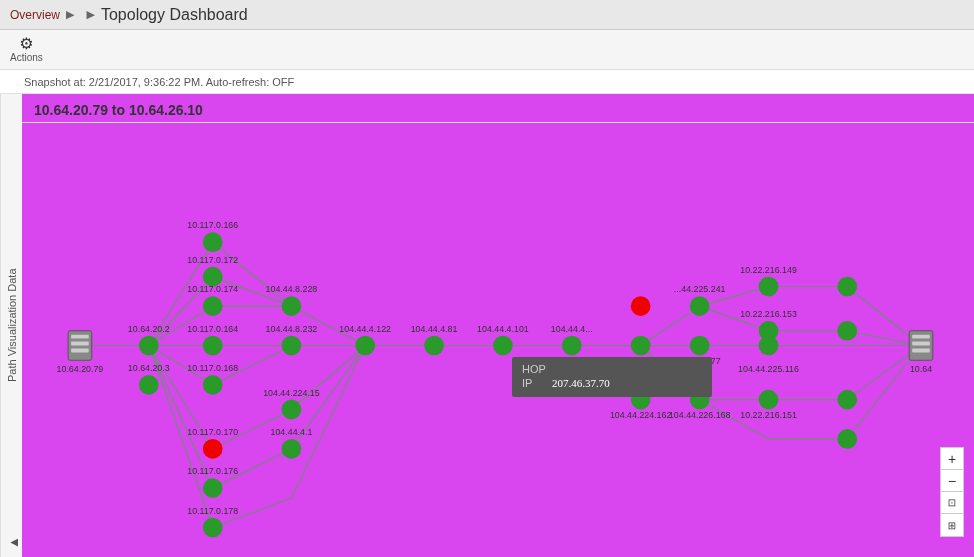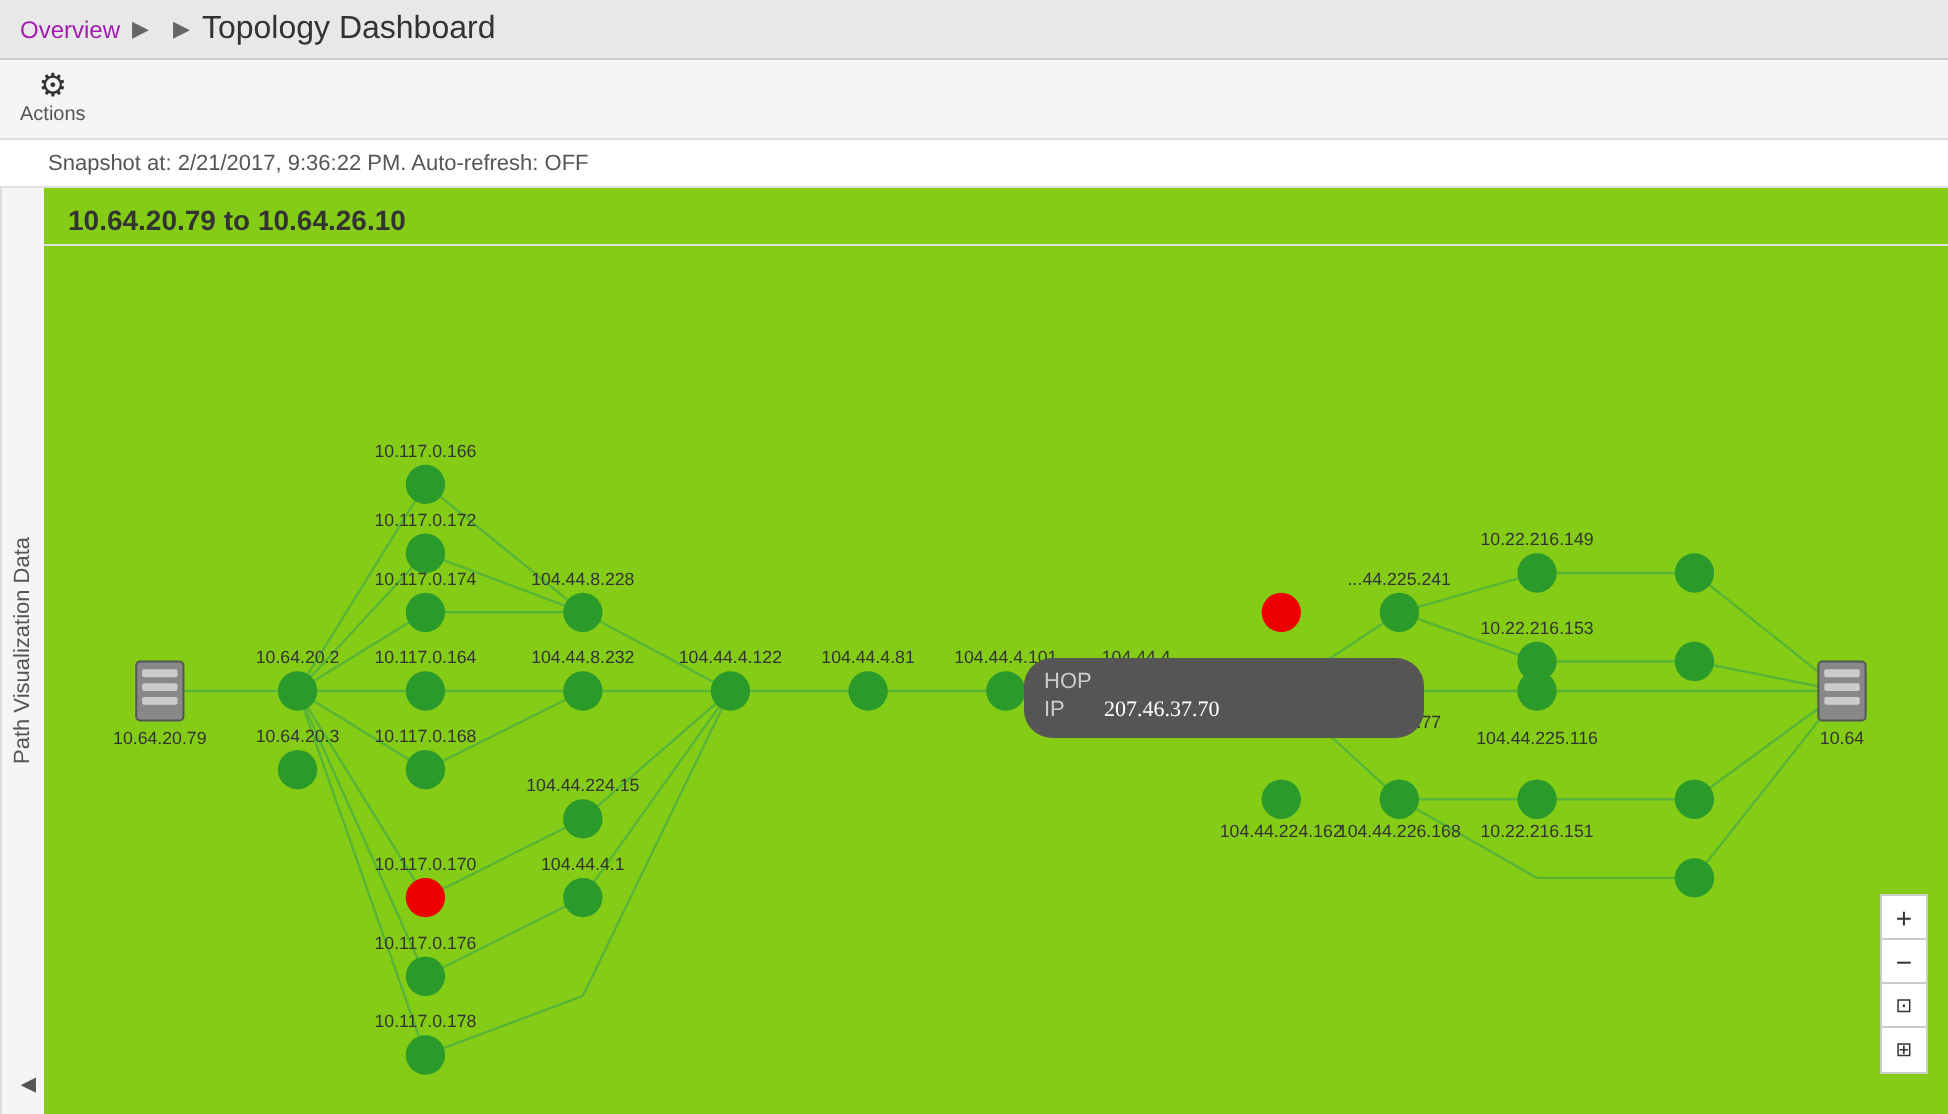--- a/index.html
+++ b/index.html
@@ -7,21 +7,21 @@
 
     .breadcrumb-bar {
       background: #e8e8e8;
       border-bottom: 1px solid #ccc;
       padding: 6px 10px;
       display: flex;
       align-items: center;
       height: 30px;
     }
     .breadcrumb-item {
-      color: #a21caf;
+      color: #7f1d1d;
       cursor: pointer;
       font-size: 12px;
     }
     .breadcrumb-separator {
       margin: 0 6px;
       color: #666;
       font-size: 11px;
     }
     .breadcrumb-current {
       color: #333;
@@ -91,21 +91,21 @@
       font-size: 10px;
       color: #555;
       writing-mode: horizontal-tb;
       transform: none;
     }
 
     .topology-panel {
       flex: 1;
       position: relative;
       overflow: hidden;
-      background: #84cc16;
+      background: #d946ef;
     }
 
     .panel-title {
       font-size: 14px;
       font-weight: 600;
       color: #333;
       padding: 8px 12px 4px;
       border-bottom: 1px solid #e0e0e0;
     }
 
@@ -127,23 +127,24 @@
       fill: #333;
       text-anchor: middle;
     }
 
     .tooltip-box {
       position: absolute;
       background: #555;
       color: #fff;
       padding: 6px 10px;
       font-size: 11px;
-      border-radius: 14px;
+      border-radius: 2px;
       pointer-events: none;
       z-index: 10;
+      margin-top: 28px;
     }
     .tooltip-row {
       display: flex;
       gap: 10px;
       margin-bottom: 2px;
     }
     .tooltip-label {
       color: #ccc;
       min-width: 20px;
     }

